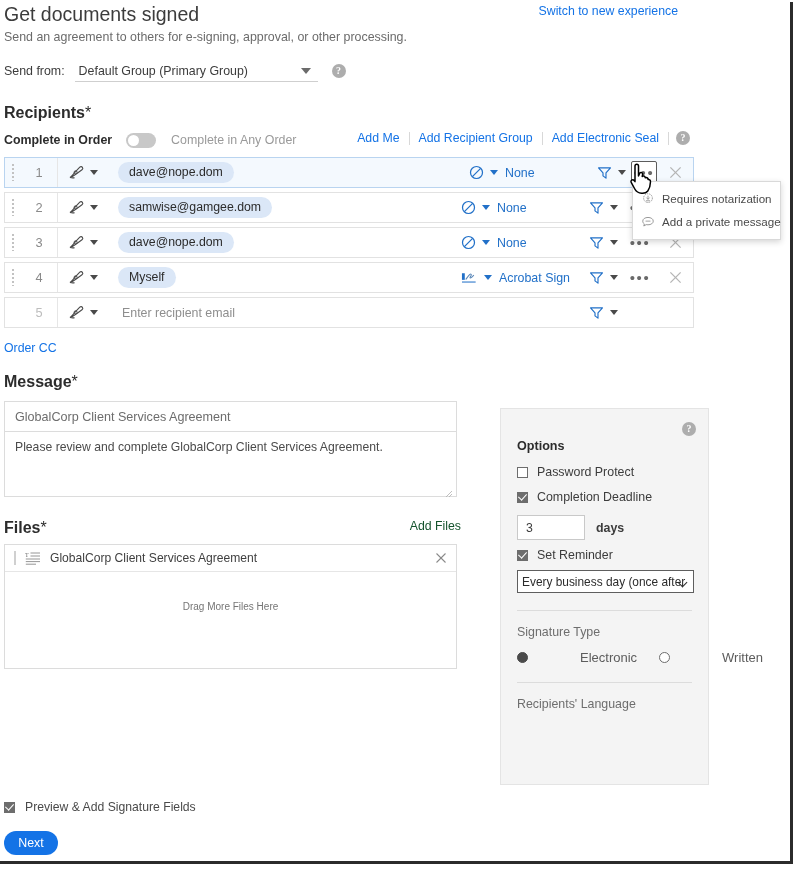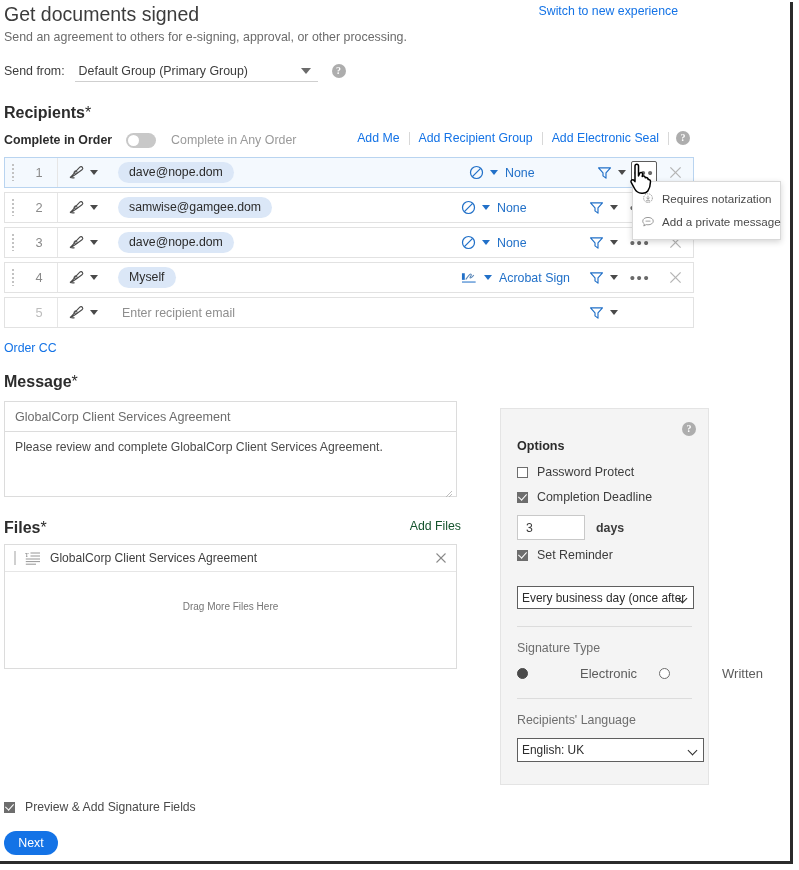--- a/index.html
+++ b/index.html
@@ -913,21 +913,21 @@
       <span class="cbox checked"></span>
       <span class="opt-check-label">Completion Deadline</span>
     </div>
 
     <div class="days-row">
       <input class="days-input" value="3" style="">
       <span class="days-label">days</span>
     </div>
 
 
-    <div class="opt-check" style="margin-bottom:24px">
+    <div class="opt-check" style="margin-bottom:8px">
       <span class="cbox checked"></span>
       <span class="opt-check-label">Set Reminder</span>
     </div>
 
     <div class="sel-wrap">
       <select class="opt-select">
         <option>Every business day (once after</option>
       </select>
       <span class="sel-caret"></span>
     </div>
@@ -942,26 +942,20 @@
       </div>
       <div class="radio-item">
         <span class="rbox"></span>
         <span class="radio-label">Written</span>
       </div>
     </div>
 
     <div class="opt-divider"></div>
 
     <div class="opt-subtitle">Recipients' Language</div>
-    <div class="sel-wrap">
-      <select class="opt-select" style="width:187px;height:24px">
-        <option>English: UK</option>
-      </select>
-      <span class="sel-caret" style="top:9px"></span>
-    </div>
   </div>
 
   
   <div class="footer-check">
     <span class="cbox checked"></span>
     <span class="footer-check-label">Preview &amp; Add Signature Fields</span>
   </div>
 
   <button class="next-btn">Next</button>
 

